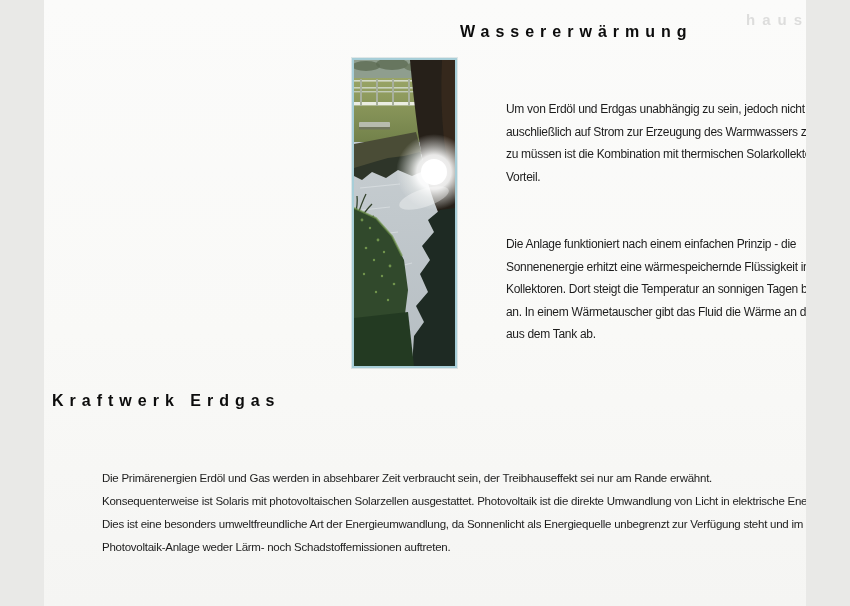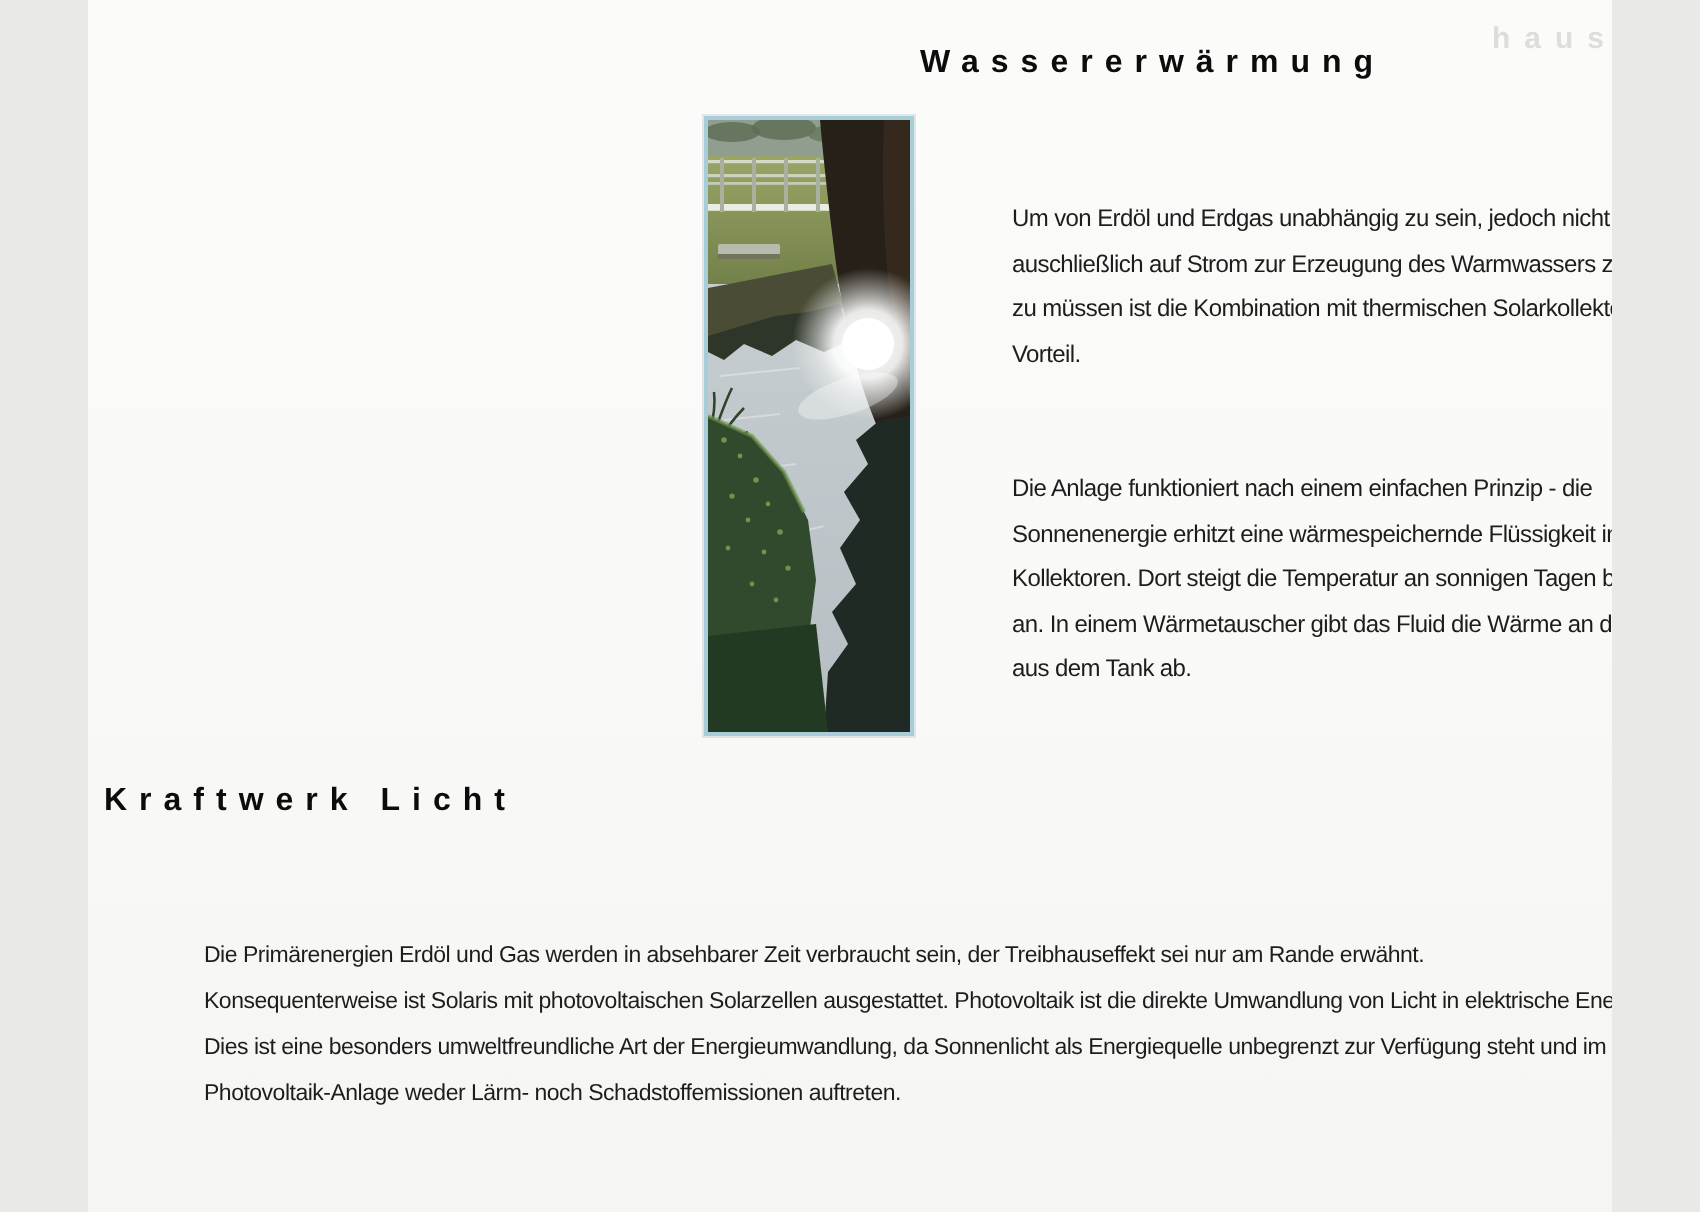--- a/index.html
+++ b/index.html
@@ -172,21 +172,21 @@
 auschließlich auf Strom zur Erzeugung des Warmwassers zurückgreifen
 zu müssen ist die Kombination mit thermischen Solarkollektoren von
 Vorteil.</p>
     <p>Die Anlage funktioniert nach einem einfachen Prinzip - die
 Sonnenenergie erhitzt eine wärmespeichernde Flüssigkeit in den
 Kollektoren. Dort steigt die Temperatur an sonnigen Tagen bis auf 40 °C
 an. In einem Wärmetauscher gibt das Fluid die Wärme an das Wasser
 aus dem Tank ab.</p>
   </div>
 
-  <div class="heading heading-sun">Kraftwerk Licht</div>
+  <div class="heading heading-sun">Kraftwerk Erdgas</div>
 
   <div class="body-bottom">
     <p>Die Primärenergien Erdöl und Gas werden in absehbarer Zeit verbraucht sein, der Treibhauseffekt sei nur am Rande erwähnt.
 Konsequenterweise ist Solaris mit photovoltaischen Solarzellen ausgestattet. Photovoltaik ist die direkte Umwandlung von Licht in elektrische Energie.
 Dies ist eine besonders umweltfreundliche Art der Energieumwandlung, da Sonnenlicht als Energiequelle unbegrenzt zur Verfügung steht und im Betrieb der
 Photovoltaik-Anlage weder Lärm- noch Schadstoffemissionen auftreten.</p>
     
   </div>
 
 </div>

